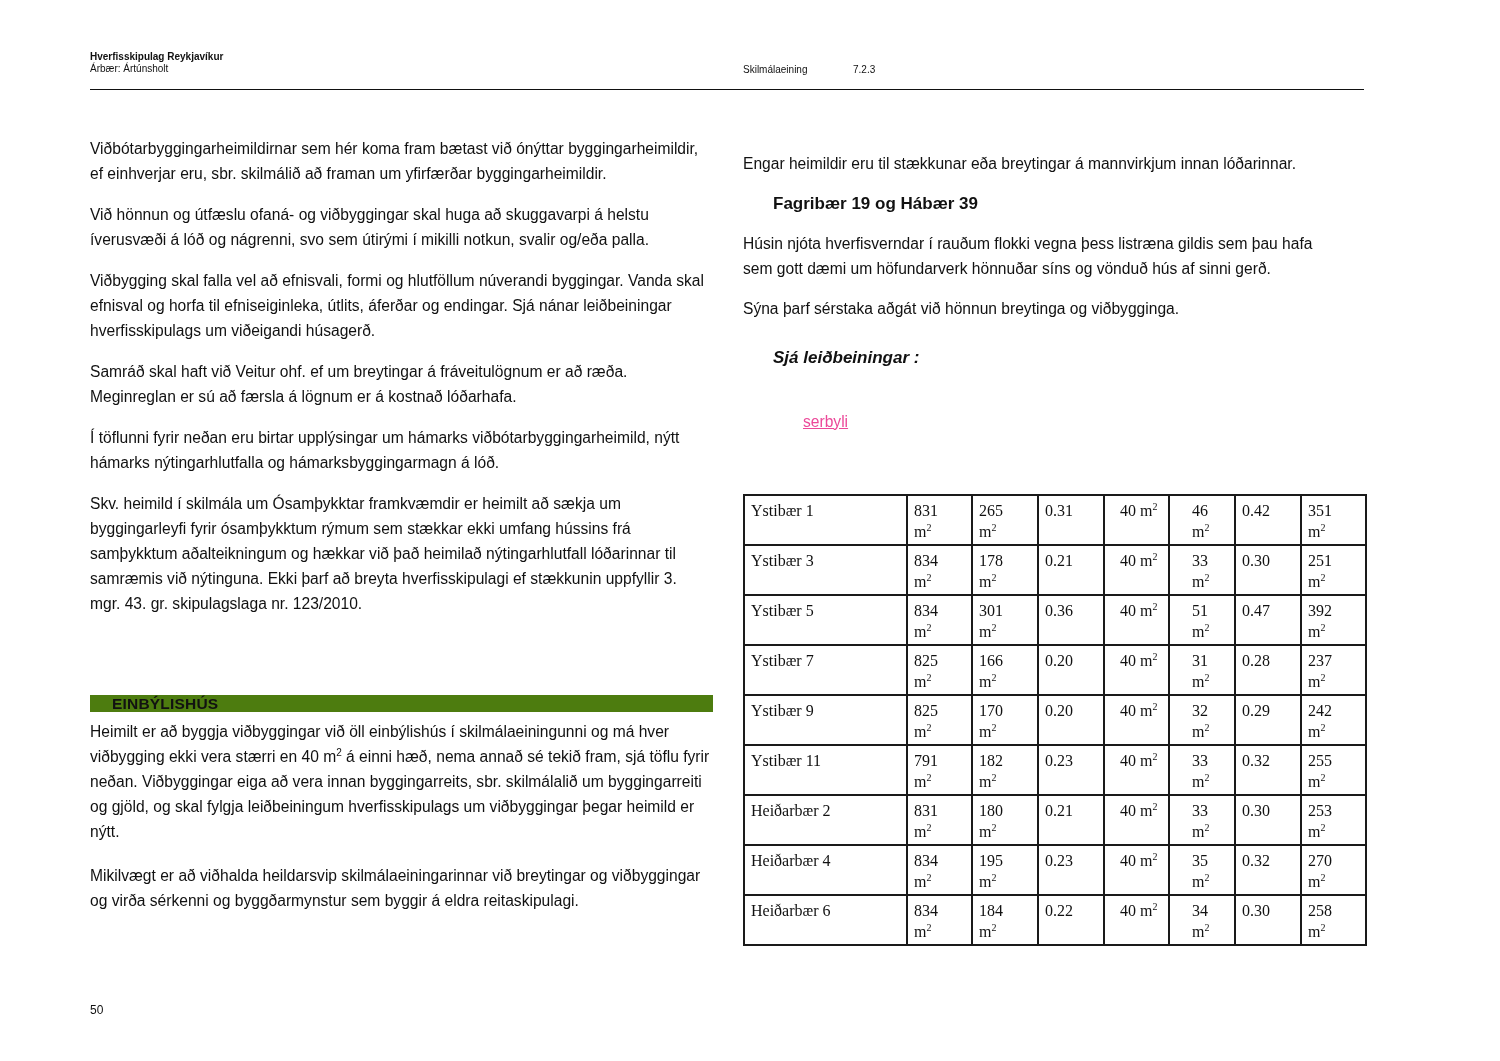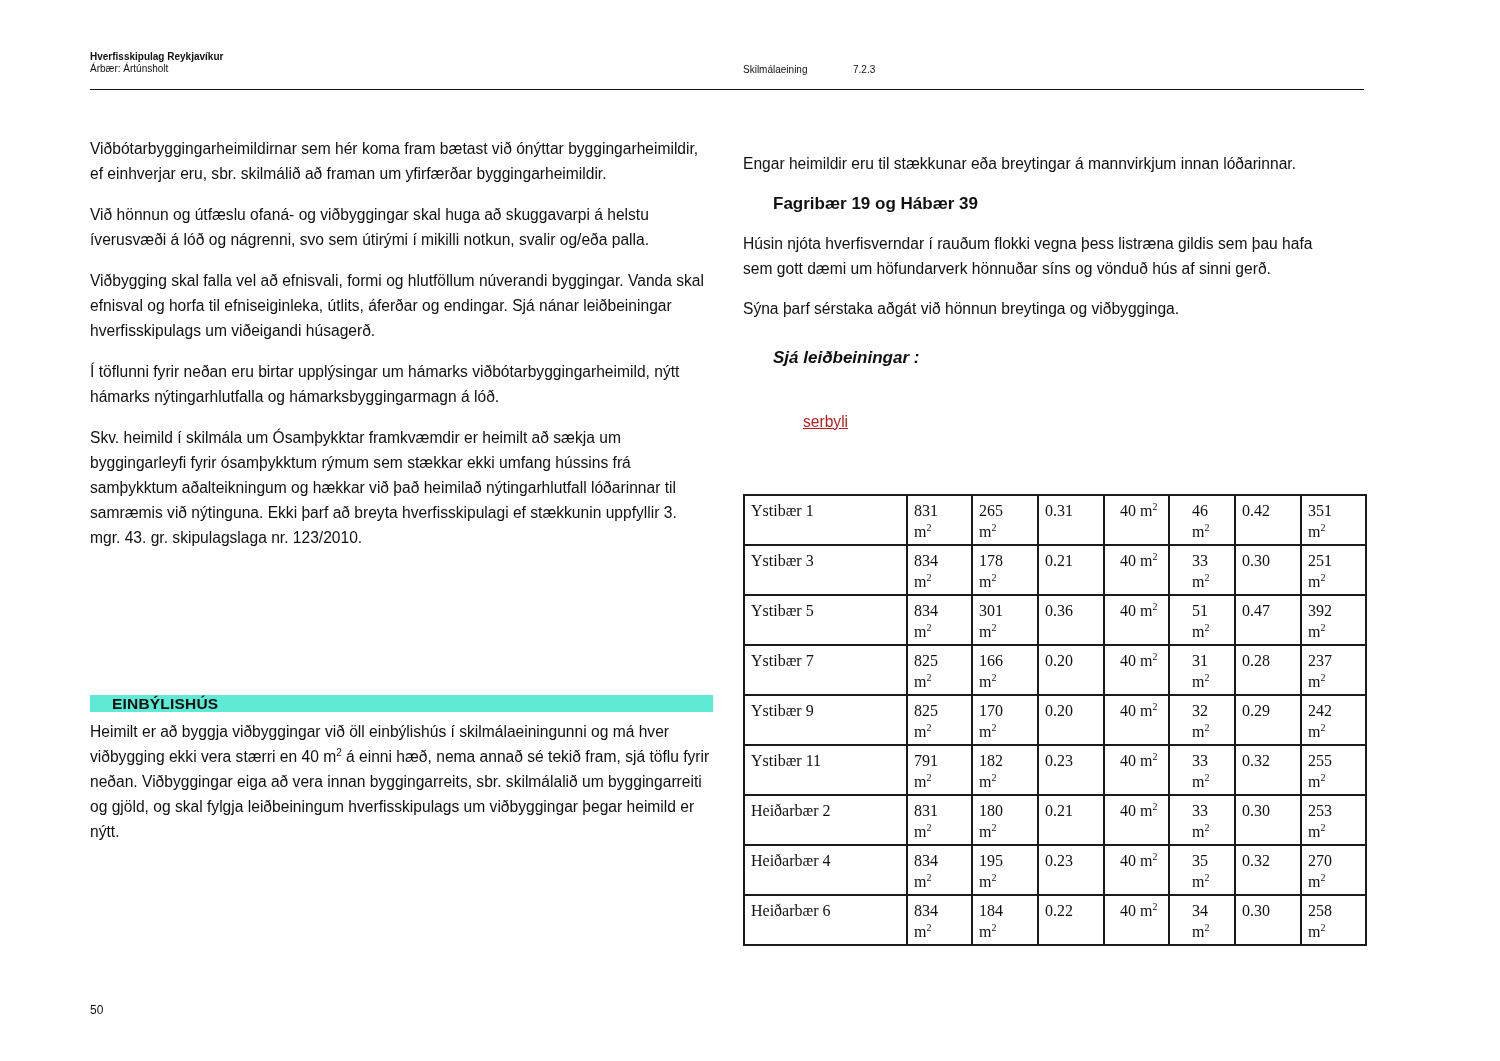--- a/index.html
+++ b/index.html
@@ -8,32 +8,32 @@
   .hdr-left { position: absolute; left: 90px; top: 51px; font-size: 10px; line-height: 12px; }
   .hdr-left .t1 { font-weight: bold; }
   .hdr-mid { position: absolute; left: 743px; top: 64px; font-size: 10px; line-height: 12px; }
   .hdr-mid .sec { display: inline-block; width: 110px; }
   .hdr-rule { position: absolute; left: 90px; top: 89px; width: 1274px; height: 1px; background: #111; }
 
   .left-col { position: absolute; left: 90px; top: 136px; width: 620px; }
   .para { font-size: 15.6px; line-height: 25px; margin: 0 0 16px 0; }
   .para.nomb { margin-bottom: 0; }
 
-  .section-bar { position: absolute; left: 90px; top: 695px; width: 623px; height: 17px; background: #5eead4; }
+  .section-bar { position: absolute; left: 90px; top: 695px; width: 623px; height: 17px; background: #4d7c0f; }
   .section-bar span { position: absolute; left: 22px; top: -1px; font-weight: bold; font-size: 15.5px; line-height: 19px; letter-spacing: 0.2px; }
 
   .left-col2 { position: absolute; left: 90px; top: 719px; width: 620px; }
   .left-col2 .para { margin-bottom: 19px; }
 
   .page-num { position: absolute; left: 90px; top: 1003px; font-size: 12px; }
 
   .right-col { position: absolute; left: 743px; top: 136px; width: 640px; }
   .subhead { font-weight: bold; font-size: 17px; line-height: 24px; margin-left: 30px; }
   .rpara { font-size: 15.6px; line-height: 25px; }
-  .link { position: absolute; left: 803px; top: 413px; font-size: 15.6px; color: #b91c1c; text-decoration: underline; cursor: pointer; }
+  .link { position: absolute; left: 803px; top: 413px; font-size: 15.6px; color: #ec4899; text-decoration: underline; cursor: pointer; }
 
   table.plots { position: absolute; left: 743px; top: 494px; border-collapse: collapse; font-family: Liberation Serif, serif; font-size: 16px; }
   table.plots td { border: 2px solid #1a1a1a; vertical-align: top; padding: 4px 6px 2px 6px; height: 44px; line-height: 21px; box-sizing: border-box; }
   table.plots td.name { width: 163px; }
   table.plots td.c1 { width: 65px; }
   table.plots td.c2 { width: 66px; }
   table.plots td.c3 { width: 66px; }
   table.plots td.c4 { width: 65px; padding-left: 15px; }
   table.plots td.c5 { width: 66px; padding-left: 22px; }
   table.plots td.c6 { width: 66px; }
@@ -50,30 +50,32 @@
 </div>
 <div class="hdr-mid">
   <span class="sec">Skilmálaeining</span><span>7.2.3</span>
 </div>
 <div class="hdr-rule"></div>
 
 <div class="left-col">
   <p class="para">Viðbótarbyggingarheimildirnar sem hér koma fram bætast við ónýttar byggingarheimildir, ef einhverjar eru, sbr. skilmálið að framan um yfirfærðar byggingarheimildir.</p>
   <p class="para">Við hönnun og útfæslu ofaná- og viðbyggingar skal huga að skuggavarpi á helstu íverusvæði á lóð og nágrenni, svo sem útirými í mikilli notkun, svalir og/eða palla.</p>
   <p class="para">Viðbygging skal falla vel að efnisvali, formi og hlutföllum núverandi byggingar. Vanda skal efnisval og horfa til efniseiginleka, útlits, áferðar og endingar. Sjá nánar leiðbeiningar hverfisskipulags um viðeigandi húsagerð.</p>
+  <p class="para">Samráð skal haft við Veitur ohf. ef um breytingar á fráveitulögnum er að ræða. Meginreglan er sú að færsla á lögnum er á kostnað lóðarhafa.</p>
   <p class="para">Í töflunni fyrir neðan eru birtar upplýsingar um hámarks viðbótarbyggingarheimild, nýtt hámarks nýtingarhlutfalla og hámarksbyggingarmagn á lóð.</p>
   <p class="para nomb">Skv. heimild í skilmála um Ósamþykktar framkvæmdir er heimilt að sækja um byggingarleyfi fyrir ósamþykktum rýmum sem stækkar ekki umfang hússins frá samþykktum aðalteikningum og hækkar við það heimilað nýtingarhlutfall lóðarinnar til samræmis við nýtinguna. Ekki þarf að breyta hverfisskipulagi ef stækkunin uppfyllir 3. mgr. 43. gr. skipulagslaga nr. 123/2010.</p>
 </div>
 
 <div class="section-bar">
   <span>EINBÝLISHÚS</span>
 </div>
 
 <div class="left-col2">
   <p class="para"><span>Heimilt er að byggja viðbyggingar við öll einbýlishús í skilmálaeiningunni og má hver viðbygging ekki vera stærri en 40 m</span><sup>2</sup><span> á einni hæð, nema annað sé tekið fram, sjá töflu fyrir neðan. Viðbyggingar eiga að vera innan byggingarreits, sbr. skilmálalið um byggingarreiti og gjöld, og skal fylgja leiðbeiningum hverfisskipulags um viðbyggingar þegar heimild er nýtt.</span></p>
+  <p class="para">Mikilvægt er að viðhalda heildarsvip skilmálaeiningarinnar við breytingar og viðbyggingar og virða sérkenni og byggðarmynstur sem byggir á eldra reitaskipulagi.</p>
 </div>
 
 <div class="page-num">50</div>
 
 <div class="right-col">
   <div class="rpara" style="margin-top:15px;">Engar heimildir eru til stækkunar eða breytingar á mannvirkjum innan lóðarinnar.</div>
   <div class="subhead" style="margin-top:16px;">Fagribær 19 og Hábær 39</div>
   <div class="rpara" style="margin-top:15px; width:600px;">Húsin njóta hverfisverndar í rauðum flokki vegna þess listræna gildis sem þau hafa sem gott dæmi um höfundarverk hönnuðar síns og vönduð hús af sinni gerð.</div>
   <div class="rpara" style="margin-top:15px;">Sýna þarf sérstaka aðgát við hönnun breytinga og viðbygginga.</div>
   <div class="subhead" style="margin-top:25px;font-style:italic;">Sjá leiðbeiningar :</div>

